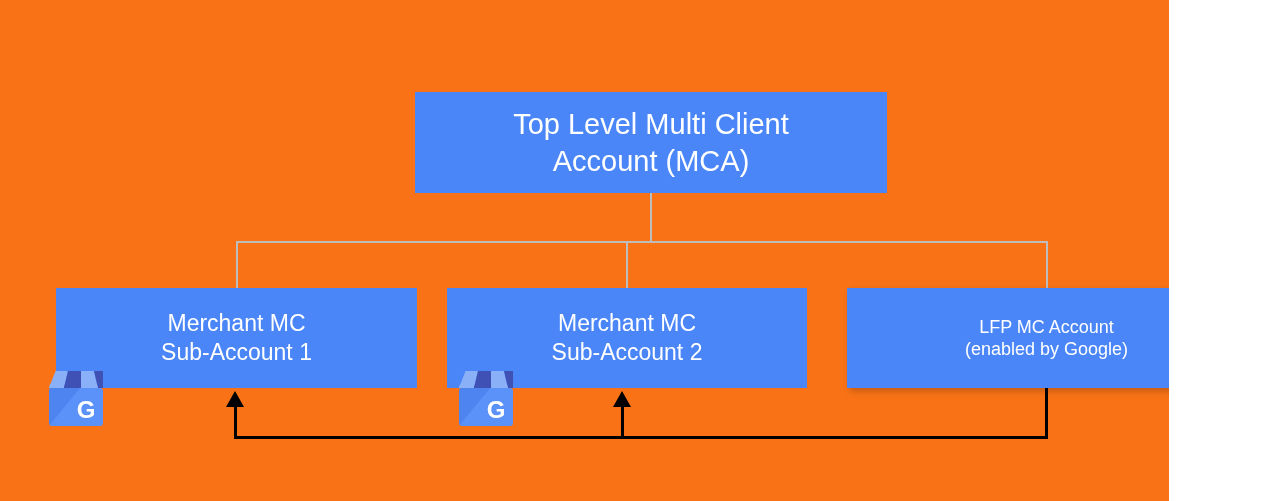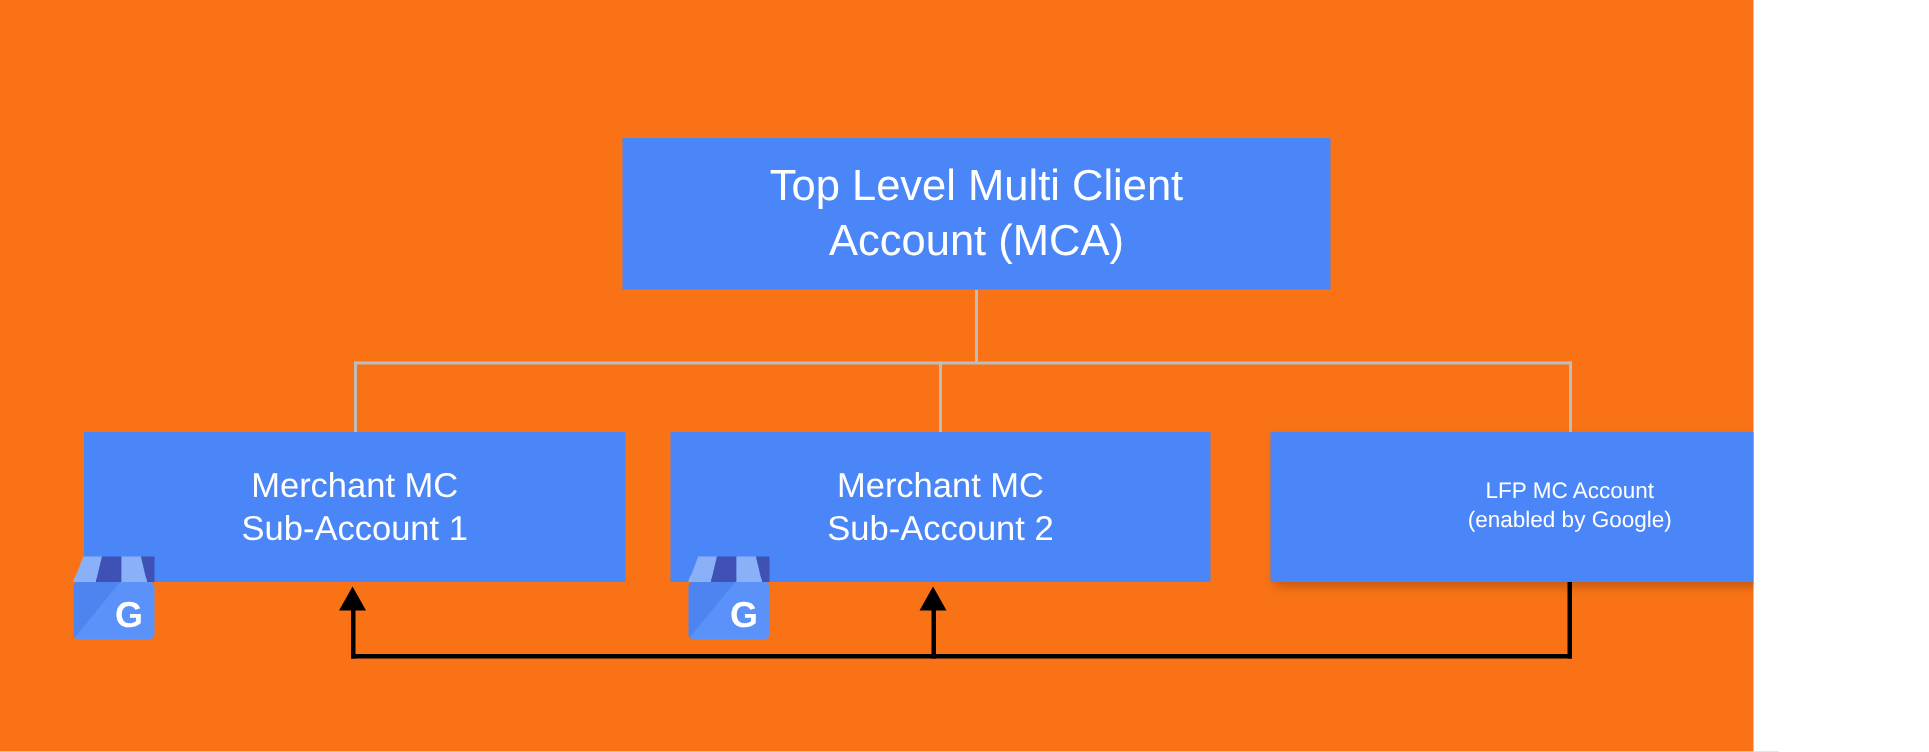--- a/index.html
+++ b/index.html
@@ -54,21 +54,21 @@
     top: 288px;
     width: 360px;
     height: 100px;
     font-size: 23px;
   }
   #node-lfp {
     left: 847px;
     top: 288px;
     width: 399px;
     height: 100px;
-    font-size: 15px;
+    font-size: 18px;
     box-shadow: 3px 3px 7px rgba(0,0,0,0.22);
   }
 
   
   .conn {
     position: absolute;
     background: #bdbdbd;
   }
   .conn-v { width: 2px; }
   .conn-h { height: 2px; }

